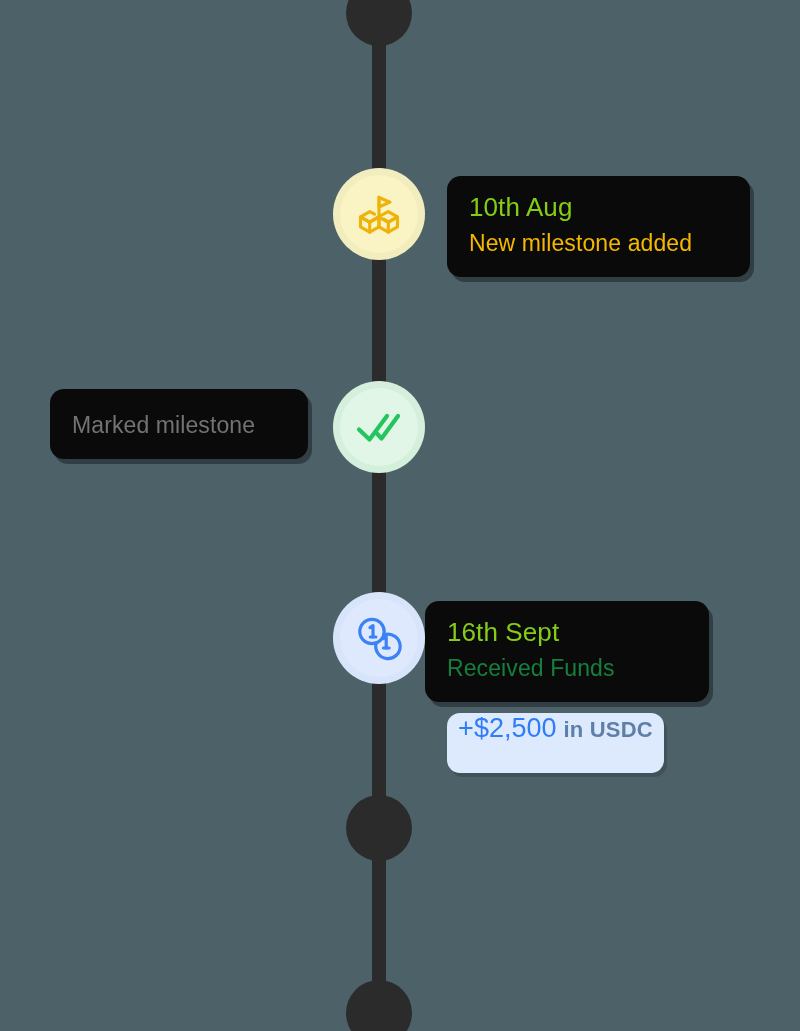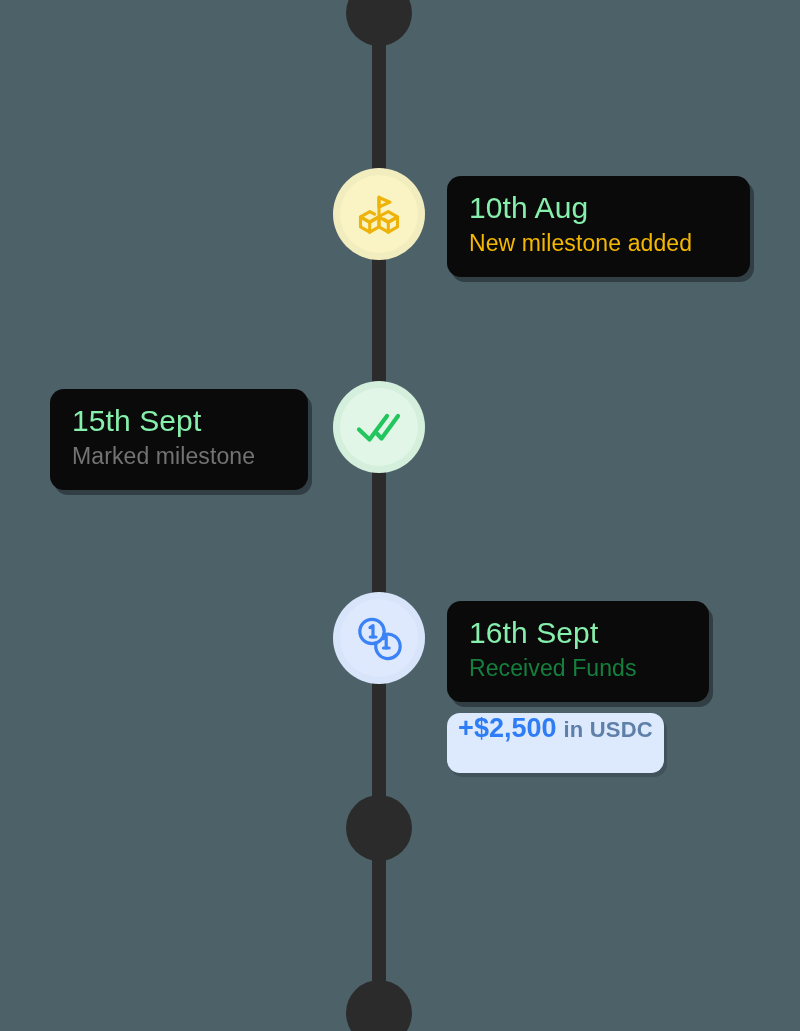--- a/index.html
+++ b/index.html
@@ -80,62 +80,62 @@
 
   
   .event-card {
     position: absolute;
     background: #0A0A0A;
     border-radius: 14px;
     padding: 16px 22px 18px 22px;
     box-shadow: 4px 5px 0 0 rgba(28,34,37,0.55);
   }
   .event-card .card-date {
-    color: #86efac;
-    font-size: 30px;
+    color: #84cc16;
+    font-size: 26px;
     line-height: 31px;
     letter-spacing: 0.1px;
     white-space: nowrap;
   }
   .event-card .card-title {
     font-size: 23px;
     line-height: 32px;
     font-weight: normal;
     letter-spacing: 0.1px;
     margin-top: 4px;
   }
 
   .card-milestone { left: 447px; top: 176px; width: 303px; }
   .card-milestone .card-title { color: #F5B800; }
 
   .card-complete  { left: 50px;  top: 389px; width: 258px; }
   .card-complete .card-title  { color: #737373; }
 
-  .card-funds     { left: 447px; top: 601px; width: 262px; }
+  .card-funds     { left: 425px; top: 601px; width: 284px; }
   .card-funds .card-title     { color: #15803d; }
 
   
   .amount-pill {
     position: absolute;
     left: 447px;
     top: 713px;
     width: 217px;
     height: 60px;
     background: #DDE9FD;
     border-radius: 13px;
     display: flex;
     align-items: baseline;
     justify-content: center;
     gap: 7px;
     box-shadow: 3px 4px 0 0 rgba(28,34,37,0.22);
   }
   .amount-pill .amount-value {
     color: #2E7DF7;
     font-size: 27px;
-    font-weight: bold;
+    font-weight: normal;
     letter-spacing: 0px;
   }
   .amount-pill .amount-unit {
     color: #5E7FA8;
     font-size: 22px;
     font-weight: bold;
     letter-spacing: 0.2px;
   }
 
   svg { display: block; }
@@ -186,21 +186,20 @@
       <span>
         <svg width="50" height="50" viewBox="0 0 50 50" fill="none" stroke="#22C55E" stroke-width="4.2" stroke-linecap="round" stroke-linejoin="round">
           <path d="M5 27.5 L15.5 37.5 L33 14"></path>
           <path d="M21.5 30 L27.5 36.5 L44 14"></path>
         </svg>
       </span>
     </div>
   </div>
 
   <div class="event-card card-complete">
-    <div class="card-date">15th Sept</div>
     <div class="card-title">
       <span>Marked milestone</span><br>
     </div>
   </div>
 
   <div class="icon-bubble bubble-funds">
     <div class="bubble-inner">
       <span>
         <svg width="52" height="52" viewBox="0 0 52 52" fill="none" stroke="#3B82F6" stroke-width="3.2" stroke-linecap="round" stroke-linejoin="round">
 

